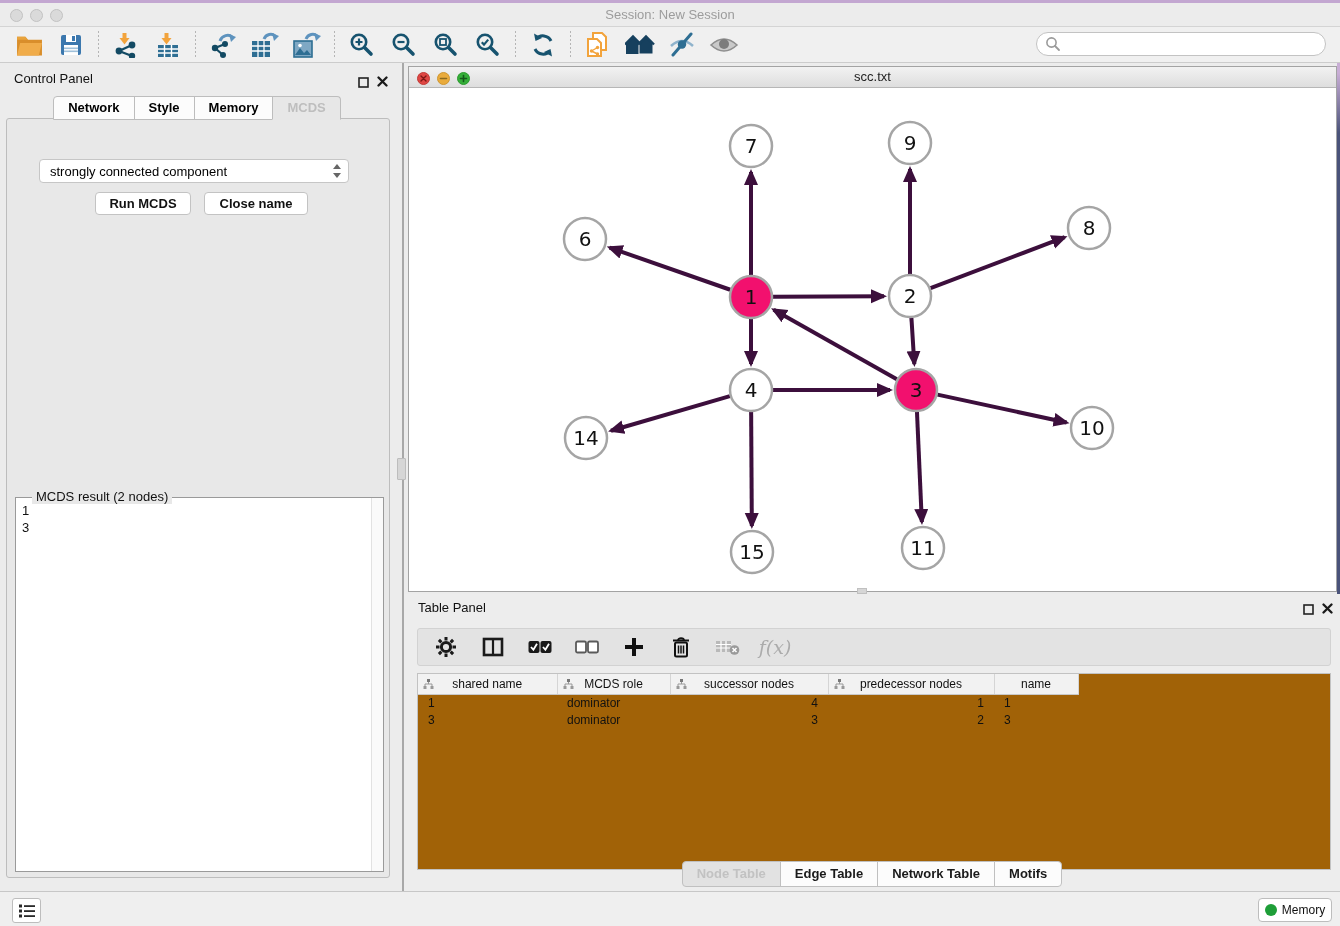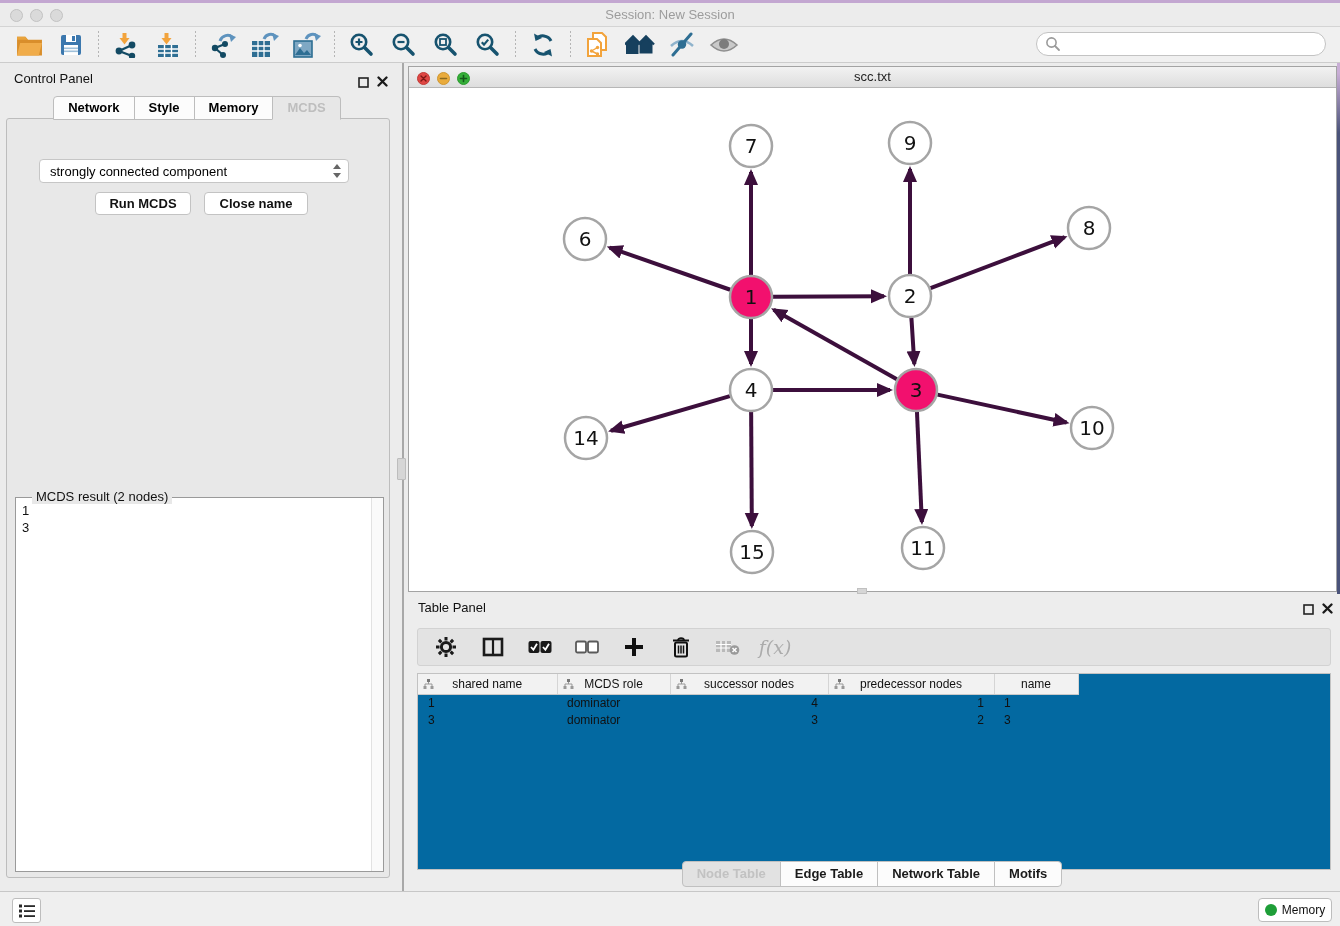--- a/index.html
+++ b/index.html
@@ -86,21 +86,21 @@
   
   #table-panel { left:404px; top:594px; width:936px; height:297px; background:#EDEDED; }
   #tp-title { position:absolute; left:14px; top:6px; font-size:13px; color:#111; }
   #tp-toolbar { position:absolute; left:13px; top:34px; width:914px; height:38px;
      background:#E3E3E3; border:1px solid #D2D2D2; border-radius:3px;
      display:flex; align-items:center; padding-left:14px;gap:8px; }
   .tp-btn { width:28px; height:28px; margin-right:11px; display:flex; align-items:center;
      justify-content:center; cursor:pointer; }
   .fx { font-family:"DejaVu Serif", serif; font-style:italic; font-size:19px; color:#ABABAB; }
   #tp-table { position:absolute; left:13px; top:79px; width:914px; height:197px;
-     background:#0369a1; border:1px solid #C2C2C2; overflow:hidden; }
+     background:#a16207; border:1px solid #C2C2C2; overflow:hidden; }
   table { border-collapse:collapse; table-layout:fixed; }
   th { background:#F2F2F2; border-right:1px solid #D5D5D5; border-bottom:1px solid #C9C9C9;
      font-size:12px; font-weight:400; color:#111; height:20px; text-align:center;
      position:relative; padding:0 4px; white-space:nowrap; }
   th .hicon { position:absolute; left:5px; top:5px; }
   td { font-size:12px; color:#111; height:17px; padding:0 10px; white-space:nowrap; }
   td.al { text-align:left; } td.ar { text-align:right; }
   #tp-tabs { position:absolute; left:0; top:267px; width:100%; display:flex; justify-content:center; }
   .btab { background:#FCFCFC; border:1px solid #C0C0C0; padding:4px 14px 5px; font-size:13px;
      font-weight:700; color:#1a1a1a; margin-left:-1px; cursor:pointer; }

